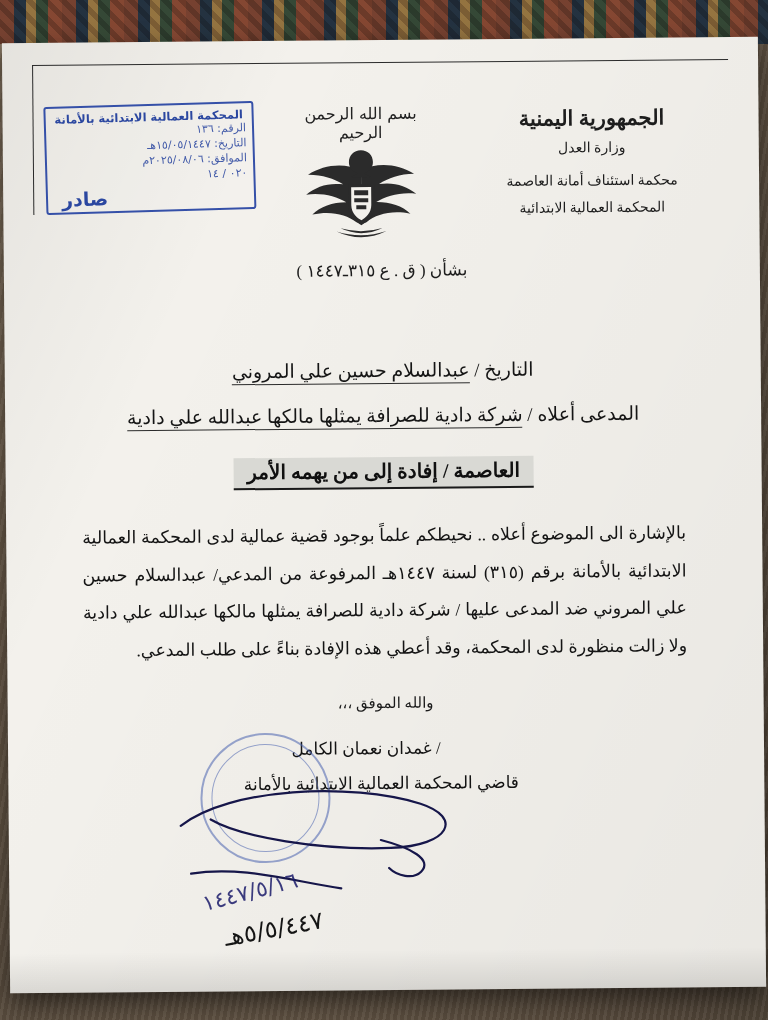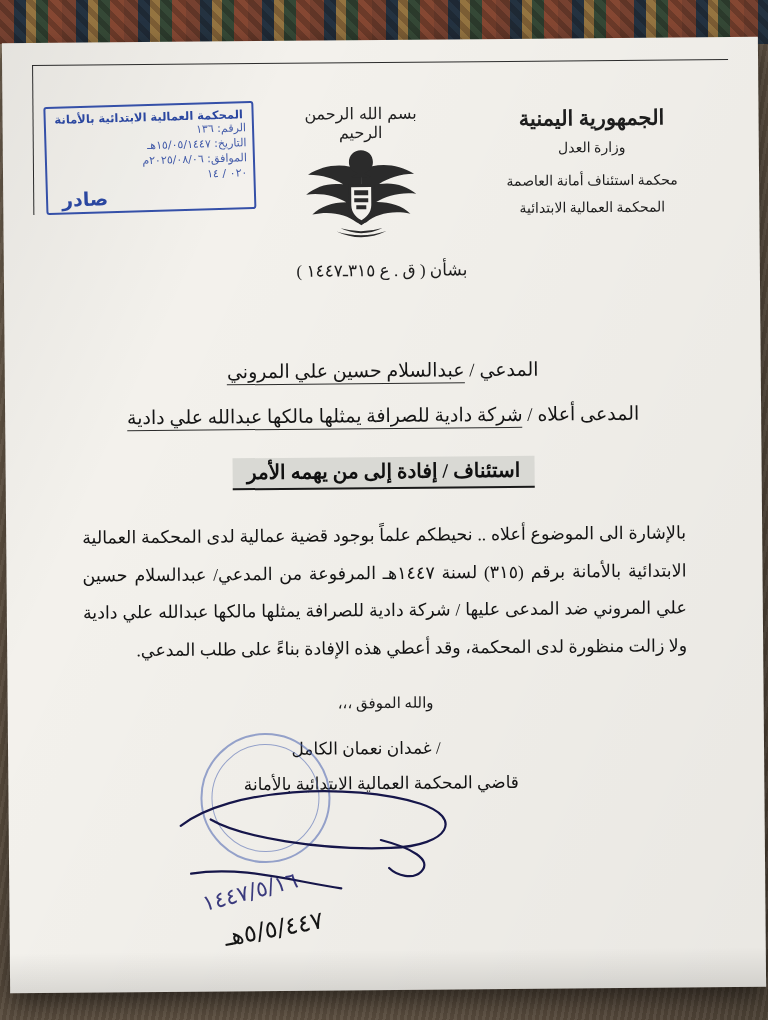--- a/index.html
+++ b/index.html
@@ -364,32 +364,32 @@
           </div>
           <div class="st-line">٠٢٠  /  ١٤</div>
           <div class="st-sadir">صادر</div>
         </div>
       </div>
 
       <div class="ref-line">بشأن ( ق . ع ٣١٥ـ١٤٤٧ )</div>
 
       <div class="parties">
         <div class="party">
-          <span>المدعي /</span>
+          <span>التاريخ /</span>
           <span class="u">عبدالسلام حسين علي المروني</span>
         </div>
         <div class="party">
           <span>المدعى أعلاه /</span>
           <span class="u">شركة دادية للصرافة يمثلها مالكها عبدالله علي دادية</span>
         </div>
       </div>
 
       <div class="subject-wrap">
         <div class="subject">
-          <span>استئناف /</span>
+          <span>العاصمة /</span>
           <span>إفادة إلى من يهمه الأمر</span>
         </div>
       </div>
 
       <div class="body-text">بالإشارة الى الموضوع أعلاه .. نحيطكم علماً بوجود قضية عمالية لدى المحكمة العمالية الابتدائية بالأمانة برقم (٣١٥) لسنة ١٤٤٧هـ المرفوعة من المدعي/ عبدالسلام حسين علي المروني ضد المدعى عليها / شركة دادية للصرافة يمثلها مالكها عبدالله علي دادية ولا زالت منظورة لدى المحكمة، وقد أعطي هذه الإفادة بناءً على طلب المدعي.</div>
 
       <div class="closing">والله الموفق ،،،</div>
 
       <div class="sign-block">
         <div class="sign-name">/ غمدان نعمان الكامل</div>

